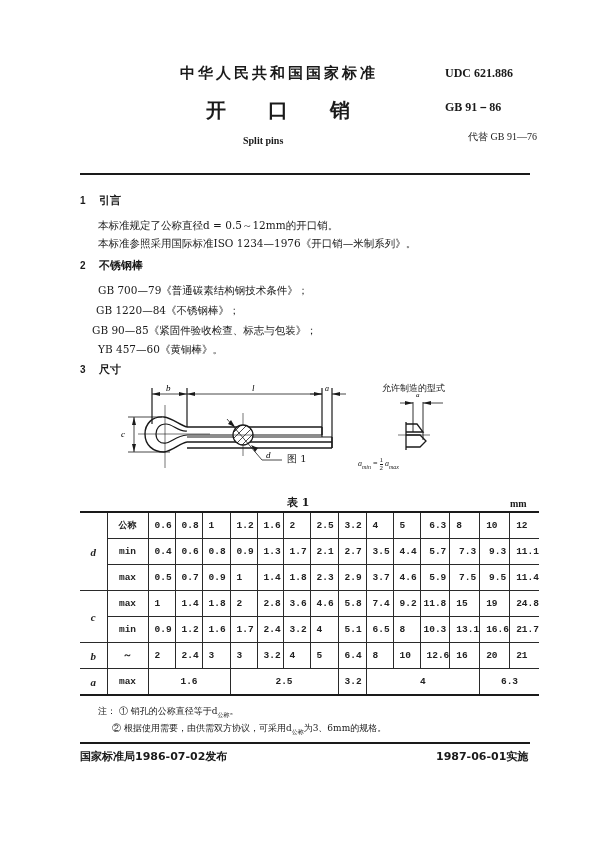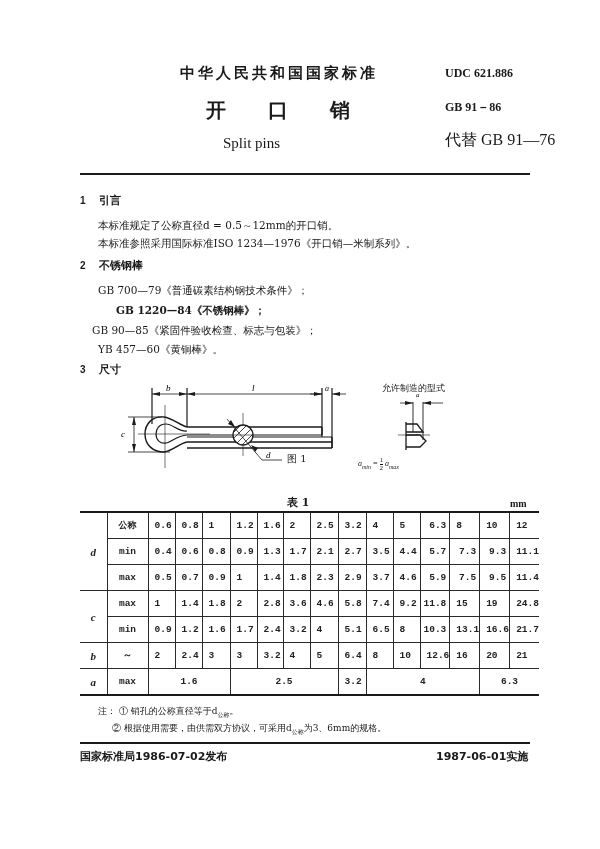--- a/index.html
+++ b/index.html
@@ -5,24 +5,24 @@
   html, body { margin:0; padding:0; }
   body { width:600px; height:849px; background:#ffffff; position:relative; overflow:hidden;
          font-family:"DejaVu Serif", serif; color:#1a1a1a; }
   .abs { position:absolute; white-space:nowrap; }
   .serif { font-family:"Liberation Serif", serif; }
   .hline { position:absolute; background:#1a1a1a; }
   
   .std-name { left:164px; top:64px; font-size:15px; font-weight:bold; letter-spacing:3px;margin-left:16px; }
   .title-cn { left:206px; top:97px; font-size:20px; font-weight:bold; letter-spacing:0; }
   .title-cn span { display:inline-block; width:62px; }
-  .title-en { left:223px; top:135px; font-size:15px; font-weight:normal; font-family:"Liberation Serif", serif; }
+  .title-en { left:243px; top:135px; font-size:10px; font-weight:bold; font-family:"Liberation Serif", serif; }
   .udc { left:445px; top:66px; font-size:12px; font-weight:bold; font-family:"Liberation Serif", serif; }
   .gbno { left:445px; top:99px; font-size:12px; font-weight:bold; font-family:"Liberation Serif", serif; }
-  .replace { left:445px; top:130px; font-size:16px; font-family:"Liberation Serif", serif; }
+  .replace { left:468px; top:130px; font-size:10px; font-family:"Liberation Serif", serif; }
   
   .sec { font-size:11px; }
   .sec-no { font-weight:bold; font-family:"Liberation Sans", sans-serif; font-size:10px; }
   .para { font-size:10.5px; }
   
   table.t1 { position:absolute; left:80px; top:511px; border-collapse:collapse; font-size:9.5px;
              font-family:"Liberation Mono", monospace; }
   table.t1 td { border:1px solid #2a2a2a; height:25px; padding:0 0 0 6px; text-align:left; vertical-align:middle; font-weight:bold; color:#222;}
   table.t1 td.c { text-align:center; padding:0; }
   table.t1 td.lbl { text-align:center; padding:0; font-style:italic; font-family:"Liberation Serif", serif; font-size:11px; border-left:none;}
@@ -52,21 +52,21 @@
   <span style="margin-left:10px; font-weight:bold;">引言</span>
 </div>
 <div class="abs para" style="left:98px; top:219px;">本标准规定了公称直径d = 0.5～12mm的开口销。</div>
 <div class="abs para" style="left:98px; top:237px;">本标准参照采用国际标准ISO 1234—1976《开口销—米制系列》。</div>
 
 <div class="abs sec" style="left:80px; top:258px;">
   <span class="sec-no">2</span>
   <span style="margin-left:10px; font-weight:bold;">不锈钢棒</span>
 </div>
 <div class="abs para" style="left:98px; top:284px;">GB 700—79《普通碳素结构钢技术条件》；</div>
-<div class="abs para" style="left:116px; top:304px;font-weight:bold;">GB 1220—84《不锈钢棒》；</div>
+<div class="abs para" style="left:96px; top:304px;">GB 1220—84《不锈钢棒》；</div>
 <div class="abs para" style="left:92px; top:324px;">GB 90—85《紧固件验收检查、标志与包装》；</div>
 <div class="abs para" style="left:98px; top:343px;">YB 457—60《黄铜棒》。</div>
 
 <div class="abs sec" style="left:80px; top:362px;">
   <span class="sec-no">3</span>
   <span style="margin-left:10px; font-weight:bold;">尺寸</span>
 </div>
 
 <svg class="abs" style="left:110px; top:380px;" width="390" height="100" viewBox="0 0 390 100">
   <g stroke="#1a1a1a" fill="none" stroke-width="1.2">

